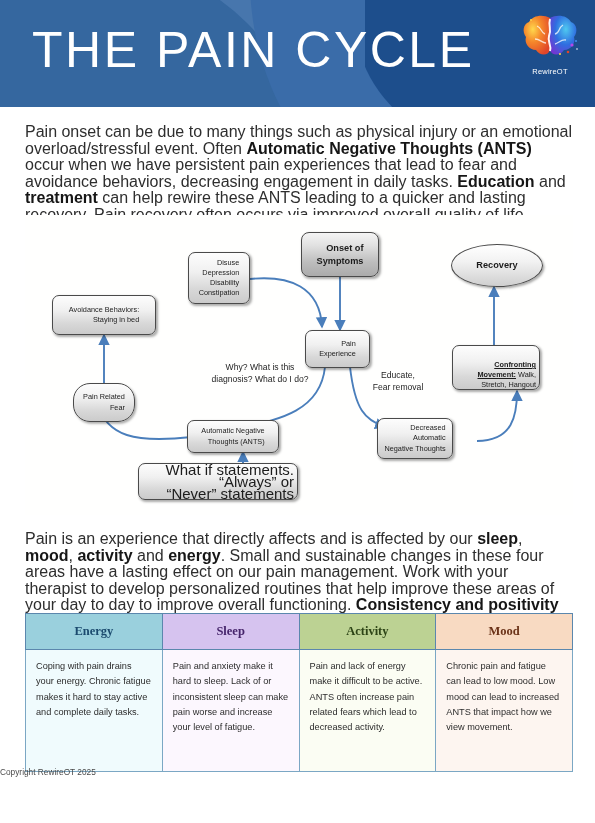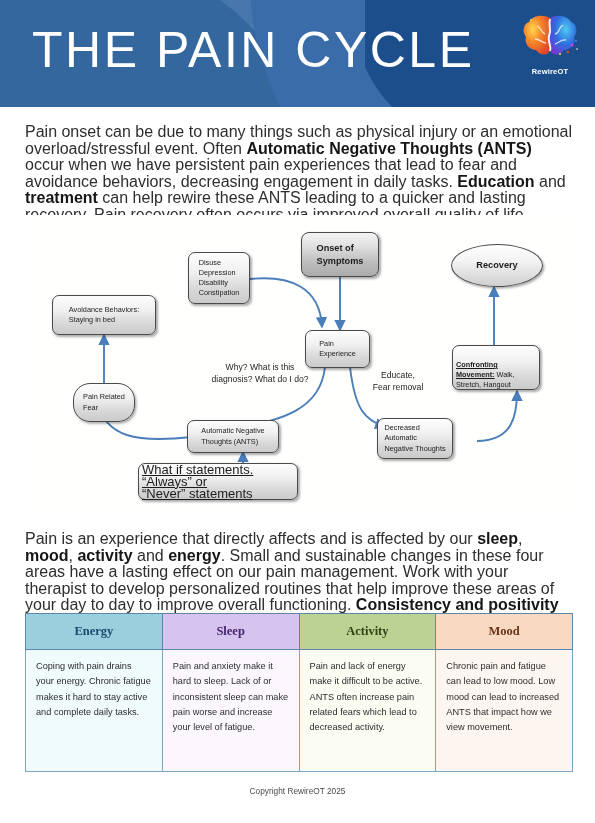--- a/index.html
+++ b/index.html
@@ -54,21 +54,21 @@
     line-height:60px;
     white-space:nowrap;
     z-index:5;
   }
   .logo{
     position:absolute; right:14px; top:12px;
     width:62px; height:66px; z-index:6;
     text-align:center;
   }
   .logo-label{
-    font-size:7.5px; color:#ffffff; font-weight:700;
+    font-size:7.5px; color:#ffffff; font-weight:400;
     letter-spacing:.2px; margin-top:1px;
   }
 
   
   .para{
     position:absolute; left:25px; width:548px;
     font-size:16px; line-height:16.6px; color:#2e2e2e;
   }
   #intro-para{ top:124px; }
   #second-para{ top:531px; }
@@ -81,37 +81,37 @@
     background:#fffffe;
   }
   .diagram svg{ position:absolute; left:0; top:0; }
   .node{
     position:absolute;
     background:linear-gradient(180deg,#fdfdfd 0%,#f0f0f0 38%,#d8d8d8 72%,#cbcbcb 100%);
     border:1.2px solid #4a4a4a;
     border-radius:7px;
     box-shadow:1.5px 1.7px 2.4px rgba(0,0,0,.33);
     display:flex; align-items:center; justify-content:center;
-    text-align:left;
+    text-align:right;
     font-size:7.3px; line-height:10.2px;
     color:#1c1c1c;
     padding:2px 3px;
     z-index:3;
   }
   .node.strong{
     background:linear-gradient(180deg,#f4f4f4 0%,#e0e0e0 30%,#bdbdbd 68%,#ababab 100%);
     font-weight:700; font-size:9.2px; line-height:12.5px;
     border-radius:8px;
   }
   .node.ellipse{
     border-radius:50%;
     background:linear-gradient(180deg,#ffffff 0%,#f2f2f2 40%,#dcdcdc 78%,#cfcfcf 100%);
     font-weight:700; font-size:9.2px;
   }
-  .node.wide{ font-size:13px; line-height:12px;text-decoration:underline; }
+  .node.wide{ font-size:15px; line-height:12px; }
   .node u{ text-decoration:underline; font-weight:700; }
   .edge-label{
     position:absolute; font-size:8.6px; line-height:12.4px;
     text-align:center; color:#1f1f1f; z-index:2;
   }
 
   
   .tbl{
     position:absolute; left:25px; top:613px;
     width:548px;
@@ -139,22 +139,22 @@
   .h-activity{ background:#bcd293; color:#2d4416; }
   .h-mood{ background:#f8dac2; color:#6b3319; }
   
   .c-energy{ background:#f0fbfd; }
   .c-sleep{ background:#fcf7fe; }
   .c-activity{ background:#fbfdf3; }
   .c-mood{ background:#fdf5f0; }
 
   
   .footer{
-    position:absolute; left:0; top:786px; width:595px;
-    text-align:center; font-size:8.3px; color:#4a4a4a;
+    position:absolute; left:0; top:767px; width:595px;
+    font-size:8.3px; color:#4a4a4a;
   }
 </style>
 </head>
 <body>
 
 <div class="banner">
   <div class="wave-a"></div>
   <div class="wave-b"></div>
   <div class="wave-c"></div>
   <div class="dark-right2"></div>

